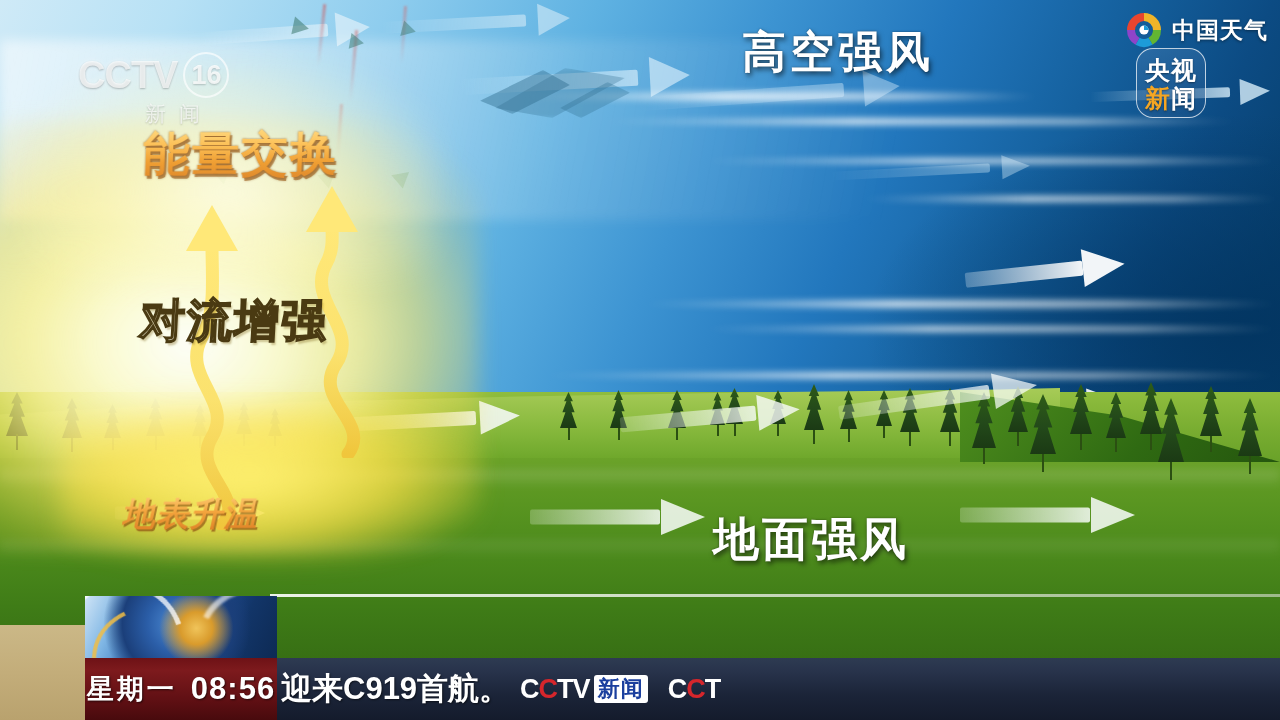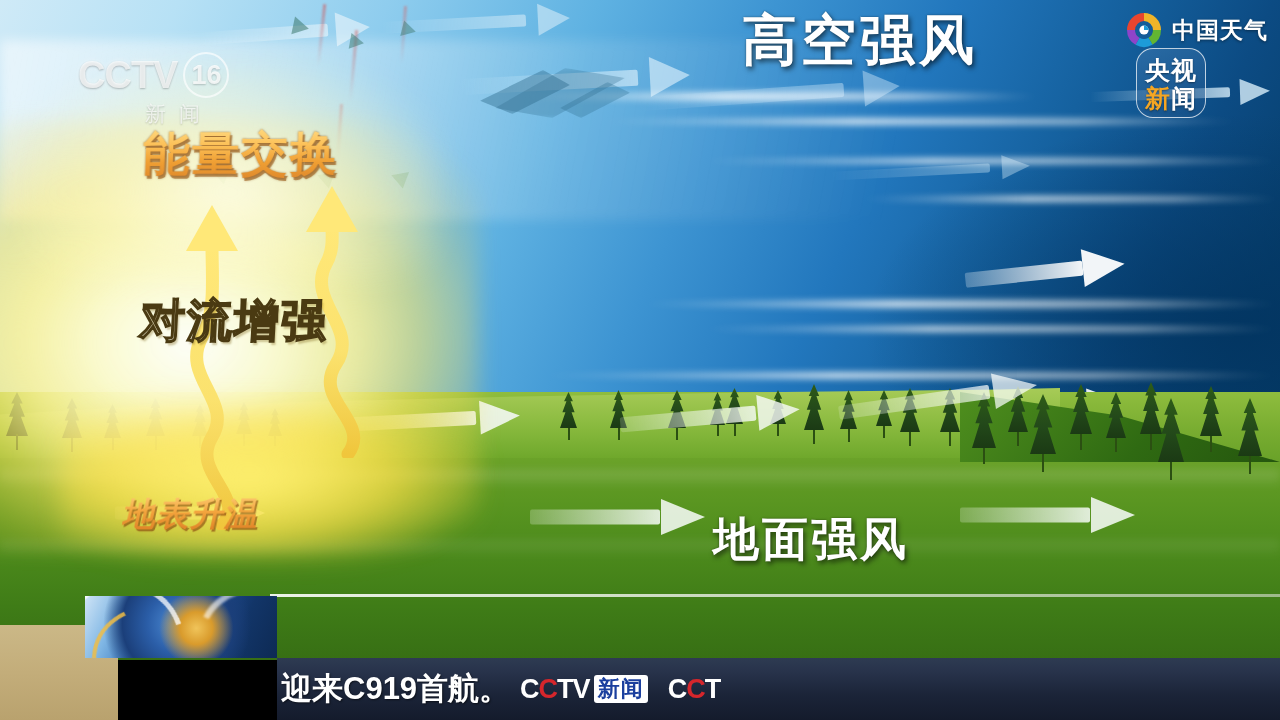--- a/index.html
+++ b/index.html
@@ -111,21 +111,21 @@
 
   
   .wiggle{ position:absolute; }
 
   
   .lbl-wind{
     position:absolute; color:#ffffff; font-weight:bold; letter-spacing:4px;
     text-shadow: 2px 3px 5px rgba(0,0,0,.55), 0 0 2px rgba(0,0,0,.4);
     white-space:nowrap;
   }
-  #label-high-wind{ left:742px; top:4px; font-size:55px; }
+  #label-high-wind{ left:742px; top:23px; font-size:44px; }
   #label-ground-wind{ left:713px; top:509px; font-size:46px; letter-spacing:3px; }
 
   #label-energy{
     position:absolute; left:143px; top:123px; font-size:47px; font-weight:bold;
     letter-spacing:2px; white-space:nowrap;
     color:#f0a93a;
     background:linear-gradient(180deg,#ffe08a 0%, #fcc159 34%, #ef9f33 62%, #d9812a 100%);
     -webkit-background-clip:text; background-clip:text; -webkit-text-fill-color:transparent;
     filter:drop-shadow(2px 3px 0 rgba(150,80,10,.55)) drop-shadow(0 0 1px rgba(120,60,0,.6));
     transform:skewX(-2deg);
@@ -557,20 +557,24 @@
 
 
   <div id="headline-panel-edge"></div>
 
   <div id="globe-tile">
     <div class="swoosh1"></div>
     <div class="swoosh2"></div>
     <div class="swoosh3"></div>
   </div>
 
+  <div id="clock-bar">
+    <span class="day">星期一</span>
+    <span class="time">08:56</span>
+  </div>
 
   <div id="ticker-bar">
     <span class="tick-txt">迎来C919首航。</span>
     <span class="cctv-news-inline">
       <span class="cn-cctv">C<span class="red">C</span>TV</span>
       <span class="cn-news">新闻</span>
     </span>
     <span class="tail-cctv">C<span class="red">C</span>T</span>
   </div>
 

